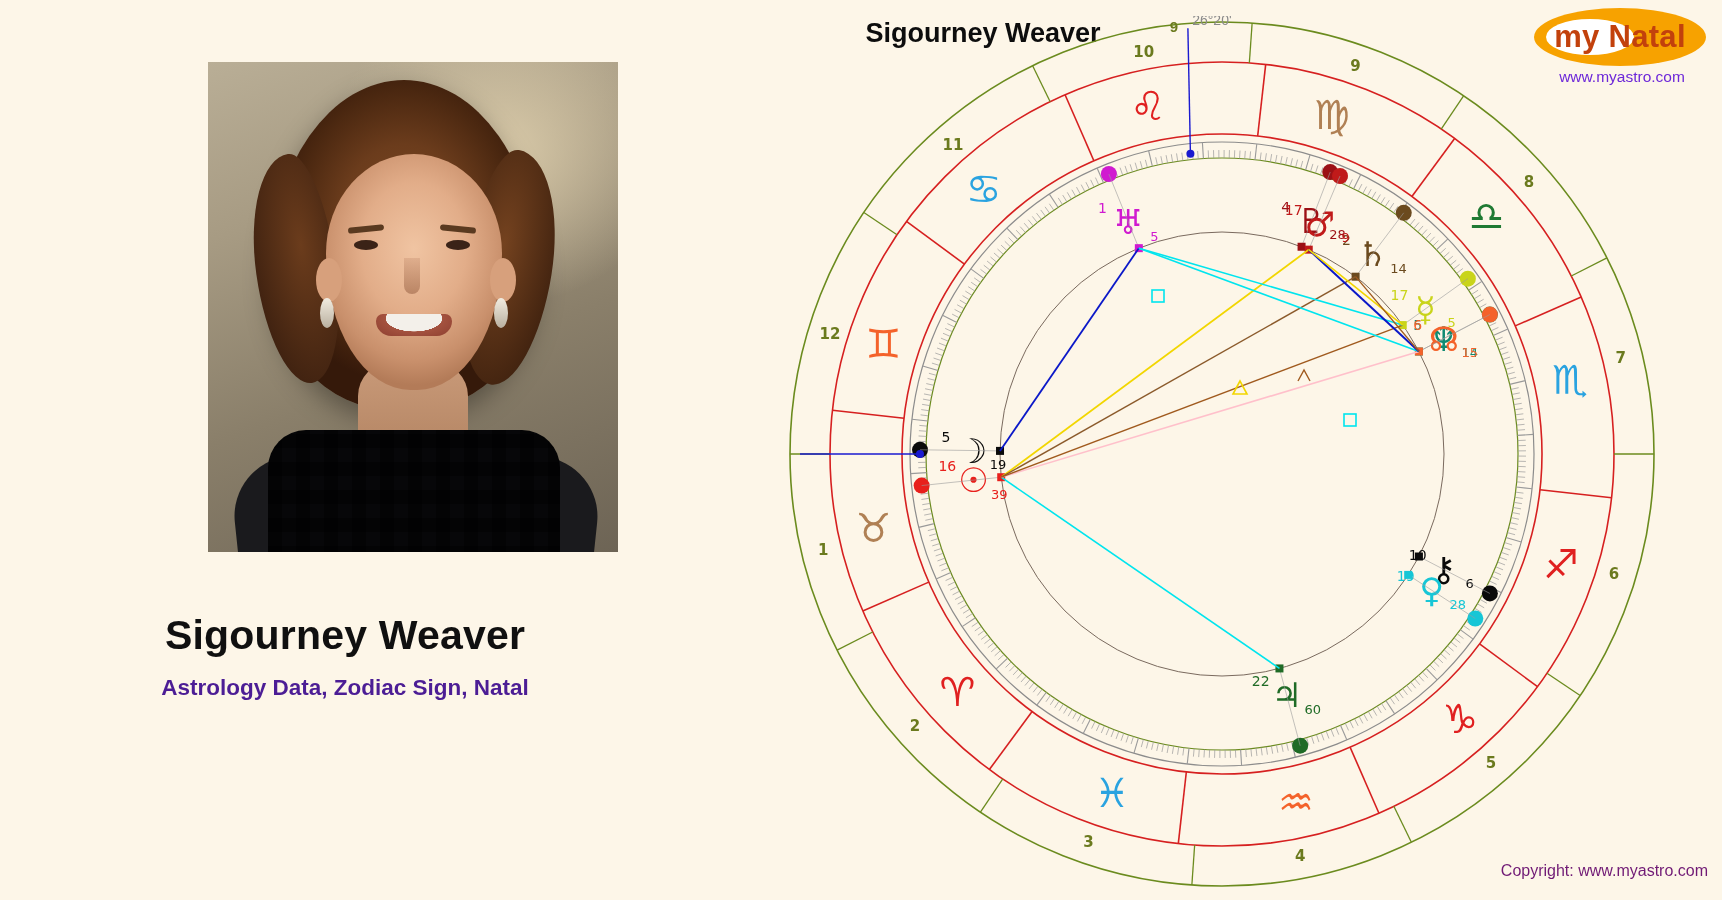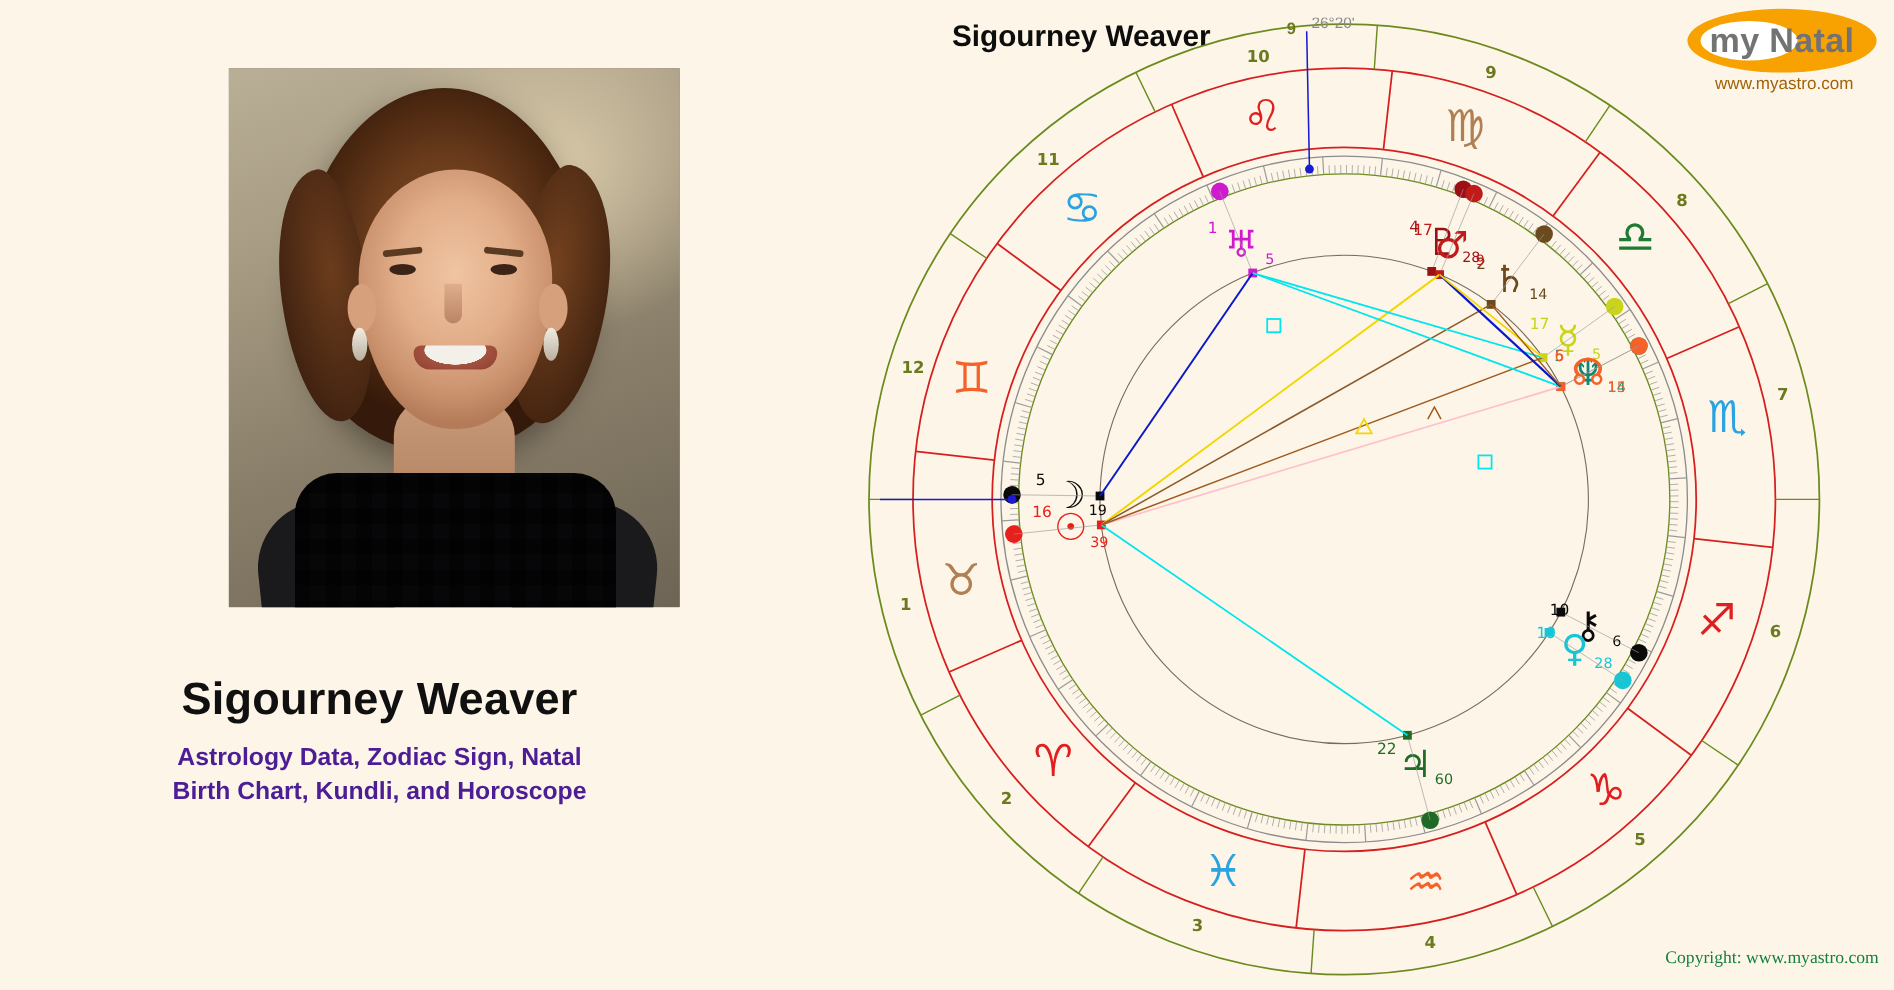--- a/index.html
+++ b/index.html
@@ -96,25 +96,25 @@
     position:absolute;left:838px;top:18px;width:290px;text-align:center;
     font-size:27px;font-weight:bold;color:#0d0d0d;
   }
   #logo{position:absolute;left:1534px;top:6px;width:178px;height:86px;}
   #logo .ellipse{position:absolute;left:0;top:2px;width:172px;height:58px;
     background:#f7a200;border-radius:50%;}
   #logo .inner{position:absolute;left:12px;top:13px;width:88px;height:36px;
     background:#ffffff;border-radius:50%;}
   #logo .txt{position:absolute;left:0;top:2px;width:172px;height:58px;
     display:flex;align-items:center;justify-content:center;
-    font-size:31px;font-weight:bold;color:#737373;letter-spacing:.3px;}
+    font-size:31px;font-weight:bold;color:#c2410c;letter-spacing:.3px;}
   #logo .url{position:absolute;left:0;top:62px;width:176px;text-align:center;
-    font-size:15.5px;color:#a16207;}
+    font-size:15.5px;color:#6d28d9;}
   #copyright{position:absolute;left:1348px;top:862px;width:360px;text-align:right;
-    font-size:16px;color:#15803d;font-family:Liberation Serif, serif;}
+    font-size:16px;color:#701a75;}
 
   
   #wheel{position:absolute;left:784px;top:16px;width:876px;height:876px;}
   #wheel svg{display:block;}
 </style>
 </head>
 <body>
 
 <div id="root">
 
@@ -138,21 +138,20 @@
       <div class="earring l"></div>
       <div class="earring r"></div>
       <div class="shoulder-l"></div>
       <div class="shoulder-r"></div>
       <div class="dress"></div>
     </div>
 
     <div id="person-name">Sigourney Weaver</div>
     <div id="person-sub">
       <div>Astrology Data, Zodiac Sign, Natal</div>
-      <div>Birth Chart, Kundli, and Horoscope</div>
     </div>
   </div>
 
   <div id="chart-title">Sigourney Weaver</div>
 
   <div id="logo">
     <div class="ellipse"></div>
     <div class="inner"></div>
     <div class="txt">
       <span>my</span>

